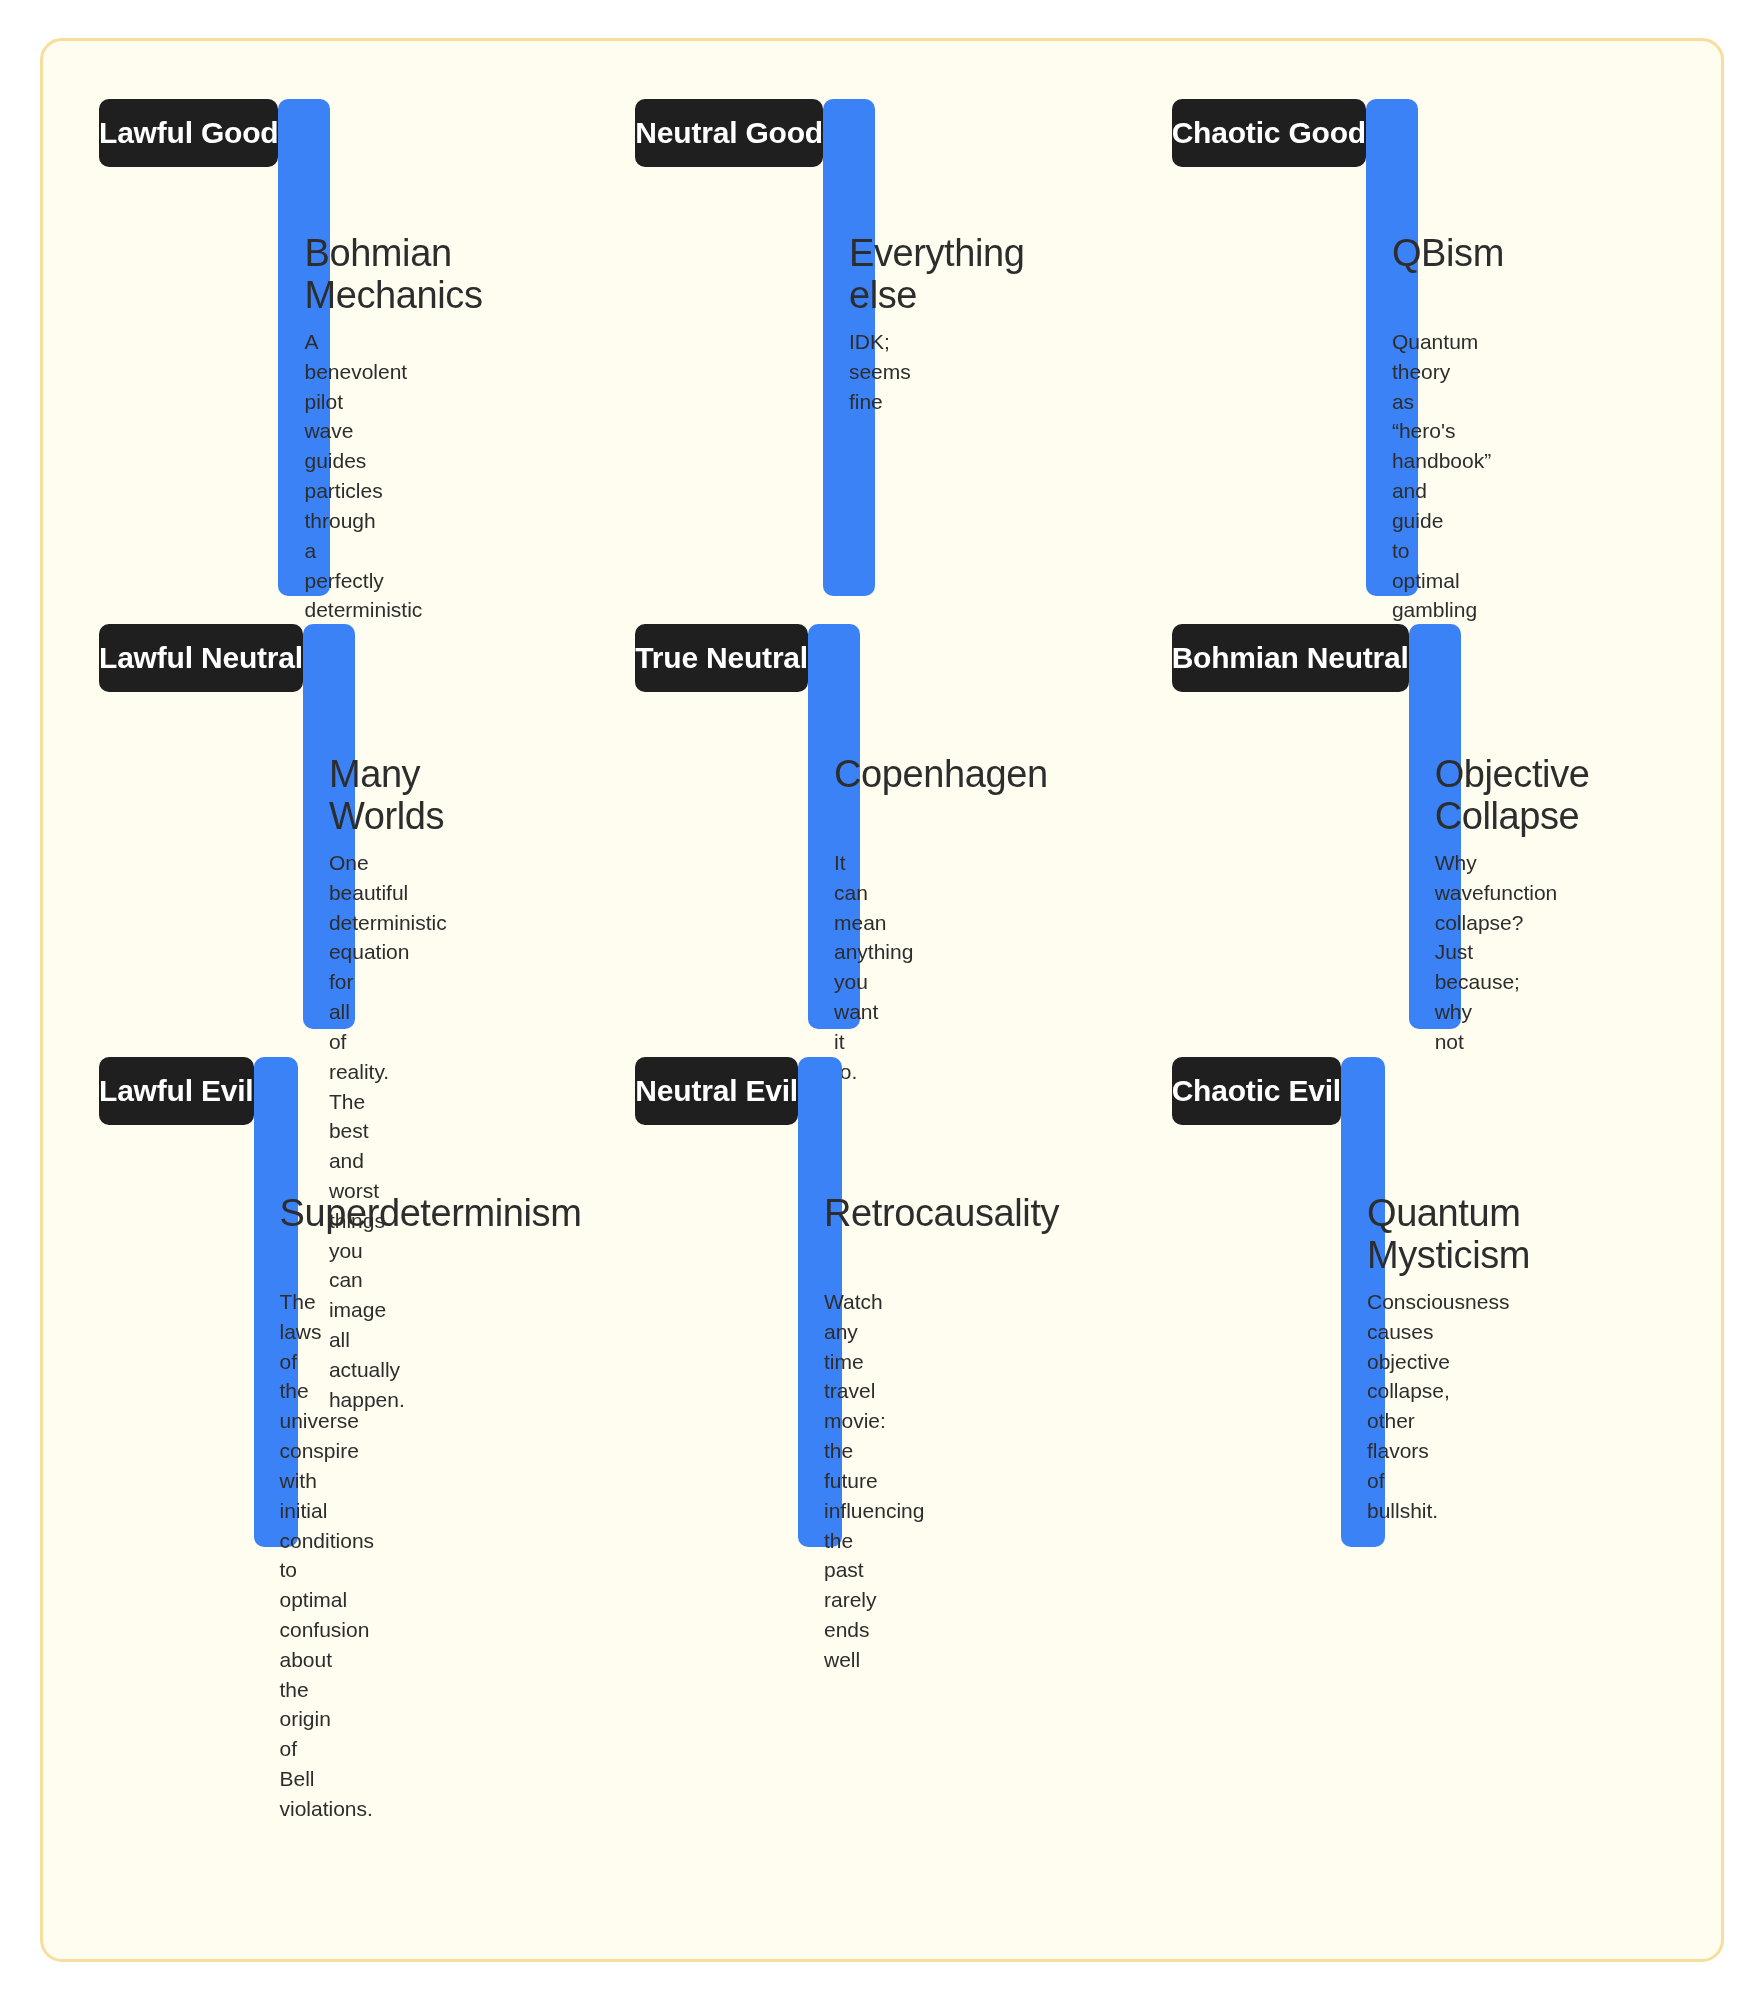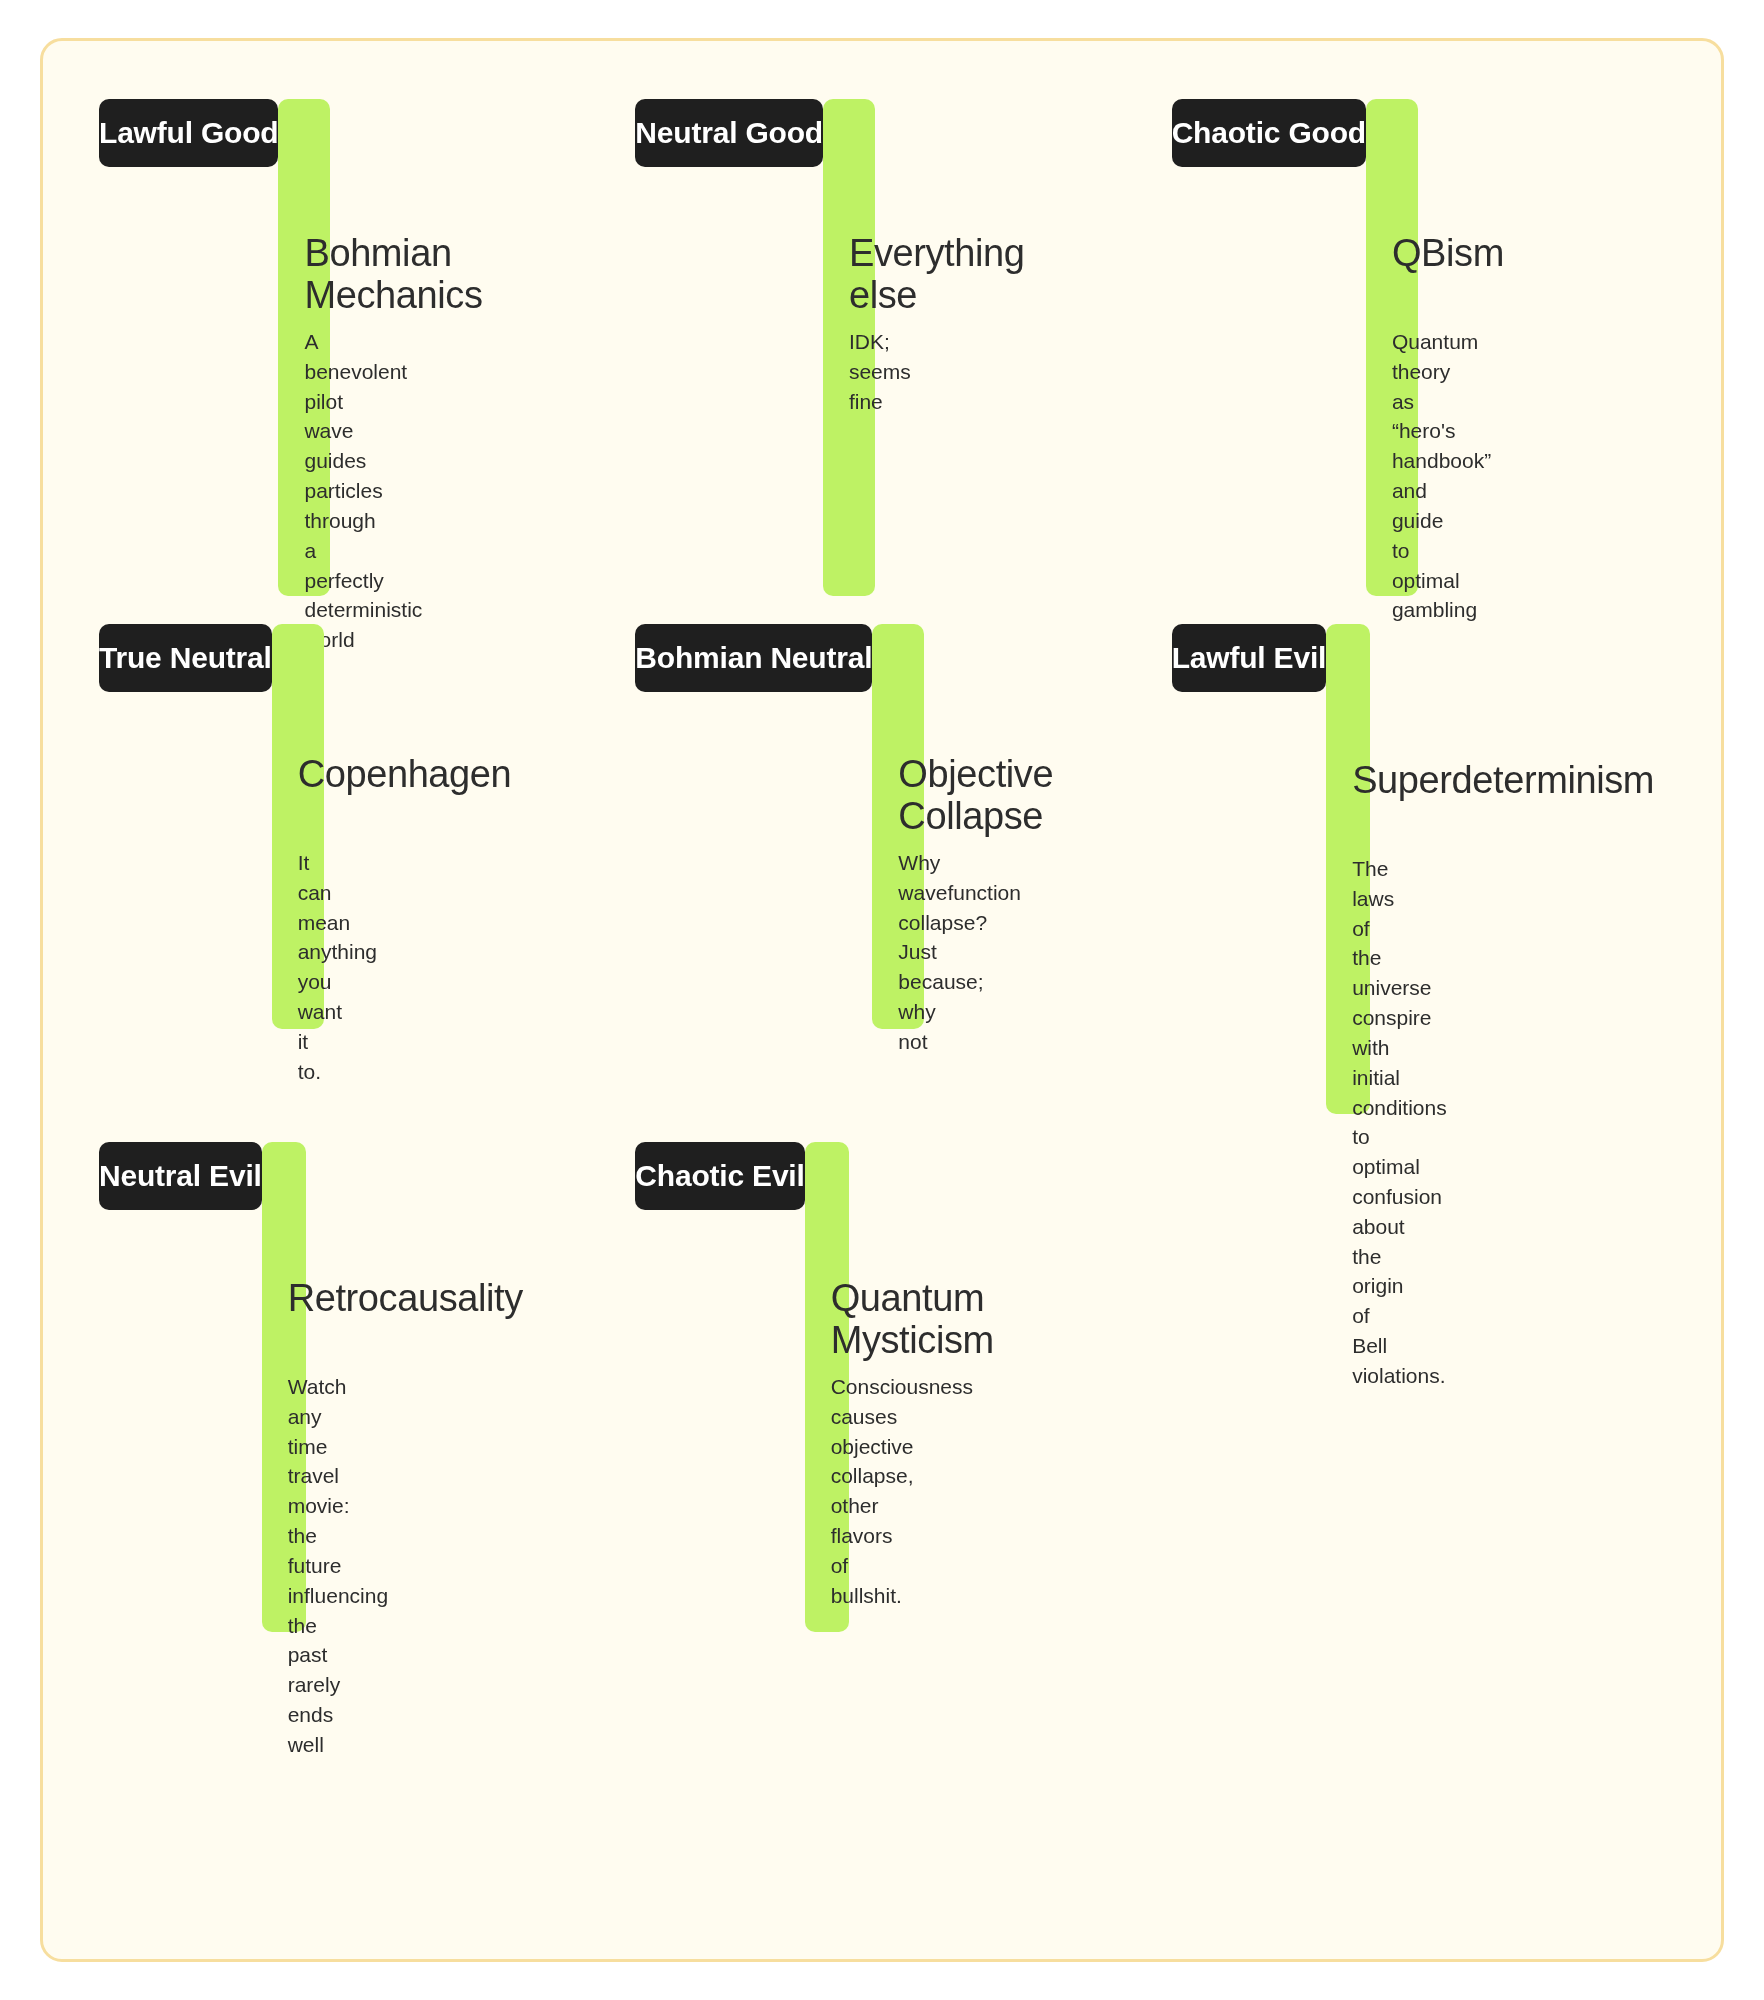--- a/index.html
+++ b/index.html
@@ -53,21 +53,21 @@
     color: #ffffff;
     font-size: 30px;
     font-weight: bold;
     letter-spacing: -0.2px;
     line-height: 1;
   }
 
   .cell-body {
     position: relative;
     height: 497px;
-    background: #bef264;
+    background: #3b82f6;
     border-radius: 10px;
     padding: 0 26px;
   }
 
   .cell-title {
     position: absolute;
     left: 26px;
     right: 26px;
     top: 134px;
     text-align: center;
@@ -128,20 +128,29 @@
     <div class="cell row-1">
       <div class="cell-header">
         <span class="cell-header-label">Chaotic Good</span>
       </div>
       <div class="cell-body">
         <div class="cell-title">QBism</div>
         <div class="cell-desc">Quantum theory as “hero's handbook” and guide to optimal gambling</div>
       </div>
     </div>
 
+    <div class="cell row-2">
+      <div class="cell-header">
+        <span class="cell-header-label">Lawful Neutral</span>
+      </div>
+      <div class="cell-body">
+        <div class="cell-title">Many Worlds</div>
+        <div class="cell-desc">One beautiful deterministic equation for all of reality. The best and worst things you can image all actually happen.</div>
+      </div>
+    </div>
 
     <div class="cell row-2">
       <div class="cell-header">
         <span class="cell-header-label">True Neutral</span>
       </div>
       <div class="cell-body">
         <div class="cell-title">Copenhagen</div>
         <div class="cell-desc">It can mean anything you want it to.</div>
       </div>
     </div>

